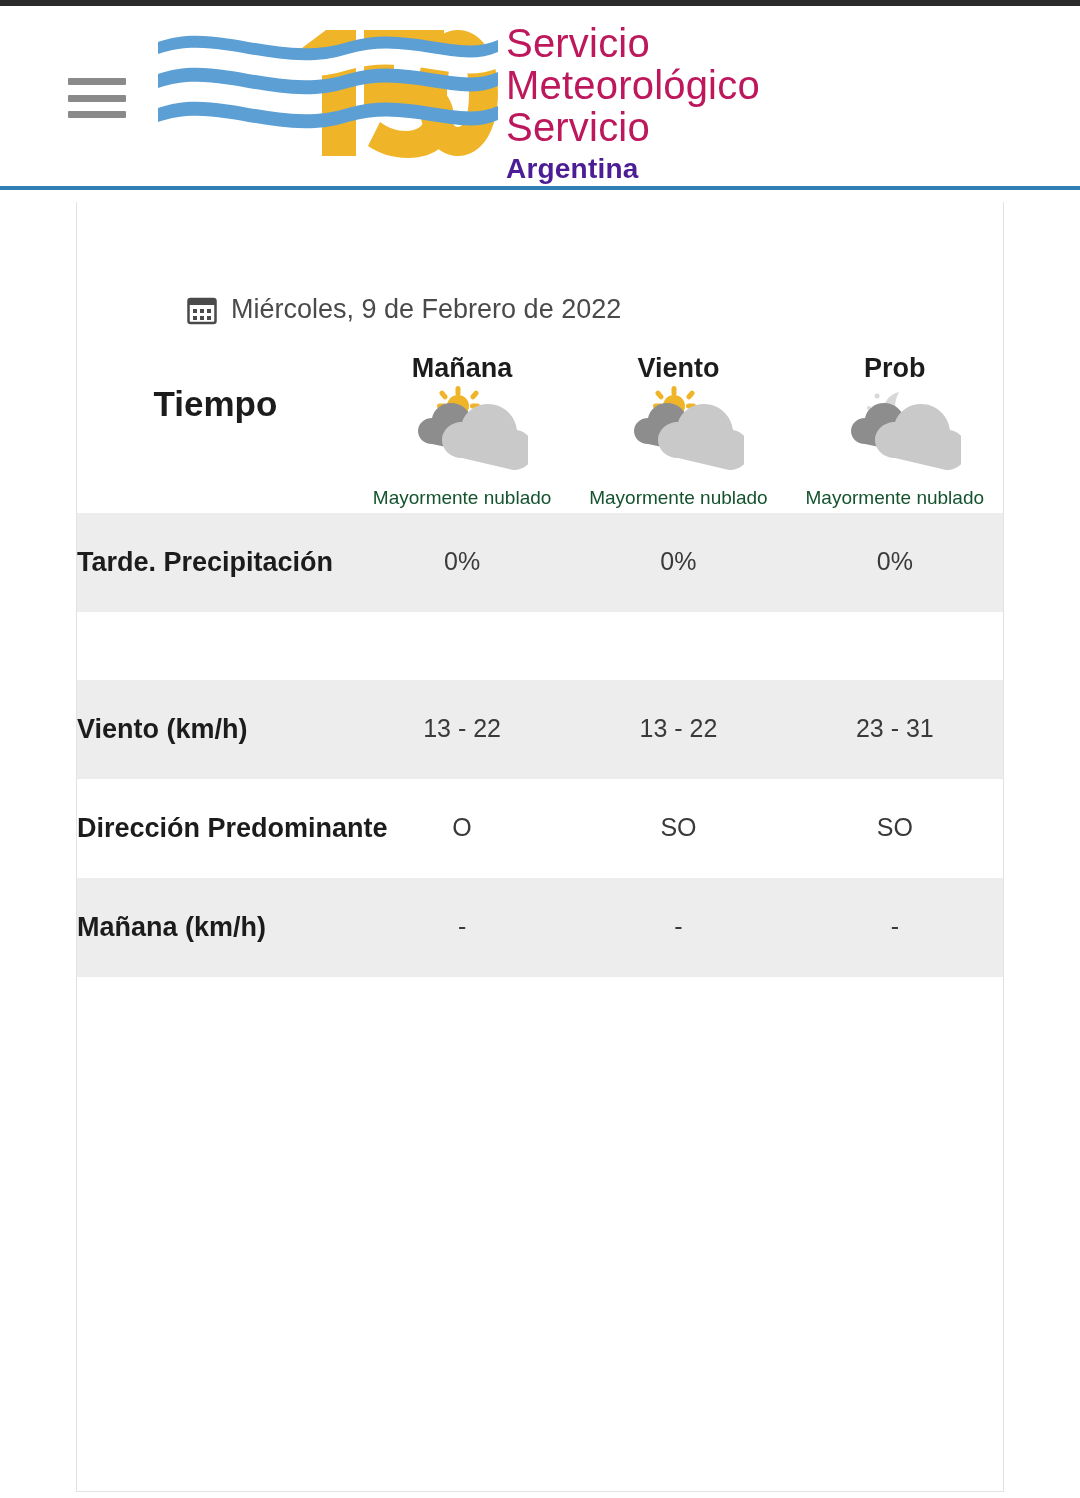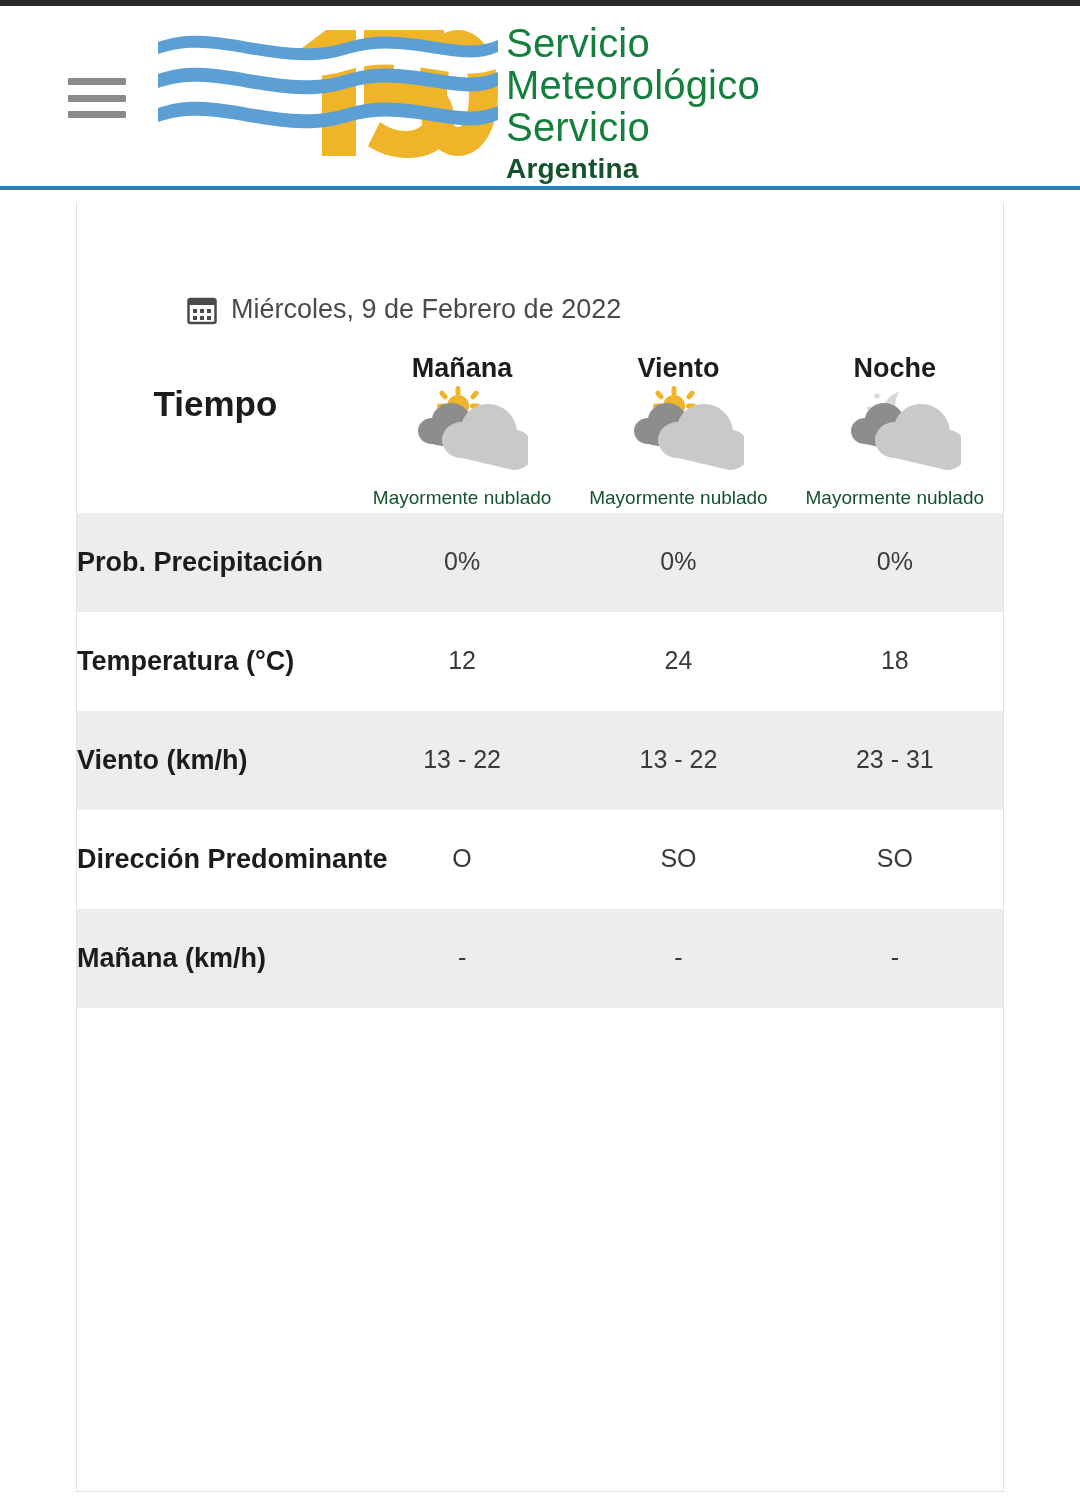--- a/index.html
+++ b/index.html
@@ -60,27 +60,27 @@
     height: 160px;
   }
   .logo150 svg { display: block; }
   .brandtext {
     margin-left: 8px;
     padding-top: 10px;
     line-height: 1.05;
   }
   .brandtext .l1, .brandtext .l2, .brandtext .l3 {
     font-size: 40px;
-    color: #15803d;
+    color: #be185d;
     font-weight: 400;
     letter-spacing: .2px;
   }
   .brandtext .l4 {
     font-size: 28px;
-    color: #14532d;
+    color: #4c1d95;
     font-weight: 700;
     margin-top: 6px;
     letter-spacing: .2px;
   }
   
   .card {
     position: absolute;
     left: 76px;
     top: 202px;
     width: 928px;
@@ -230,21 +230,21 @@
           <col class="cx">
           <col class="cx">
           <col class="cx">
       </colgroup>
 
       <tbody>
           <tr>
         <th></th>
         <th class="colhead">Mañana</th>
         <th class="colhead">Viento</th>
-        <th class="colhead">Noche</th>
+        <th class="colhead">Prob</th>
       </tr>
 
       <tr>
         <td class="tiempo-label">Tiempo</td>
         <td class="wx-cell">
           <div class="wx-ico">
             <svg width="132" height="86" viewBox="0 0 132 86">
               <g fill="#f0b429">
                 <circle cx="62" cy="22" r="11"></circle>
                 <rect x="59.5" y="2" width="5" height="10" rx="2.5"></rect>
@@ -290,43 +290,37 @@
         </td>
       </tr>
 
       <tr class="band rowpad">
         <td></td>
             <td></td>
         <td></td>
             <td></td>
       </tr>
       <tr class="band">
-        <td class="rowlabel">Prob. Precipitación</td>
+        <td class="rowlabel">Tarde. Precipitación</td>
         <td class="cellval">0%</td>
         <td class="cellval">0%</td>
         <td class="cellval">0%</td>
       </tr>
       <tr class="band rowpad">
         <td></td>
             <td></td>
         <td></td>
             <td></td>
       </tr>
 
       <tr class="rowpad">
         <td></td>
             <td></td>
         <td></td>
             <td></td>
-      </tr>
-      <tr>
-        <td class="rowlabel">Temperatura (°C)</td>
-        <td class="cellval">12</td>
-        <td class="cellval">24</td>
-        <td class="cellval">18</td>
       </tr>
       <tr class="rowpad">
         <td></td>
             <td></td>
         <td></td>
             <td></td>
       </tr>
 
       <tr class="band rowpad">
         <td></td>

